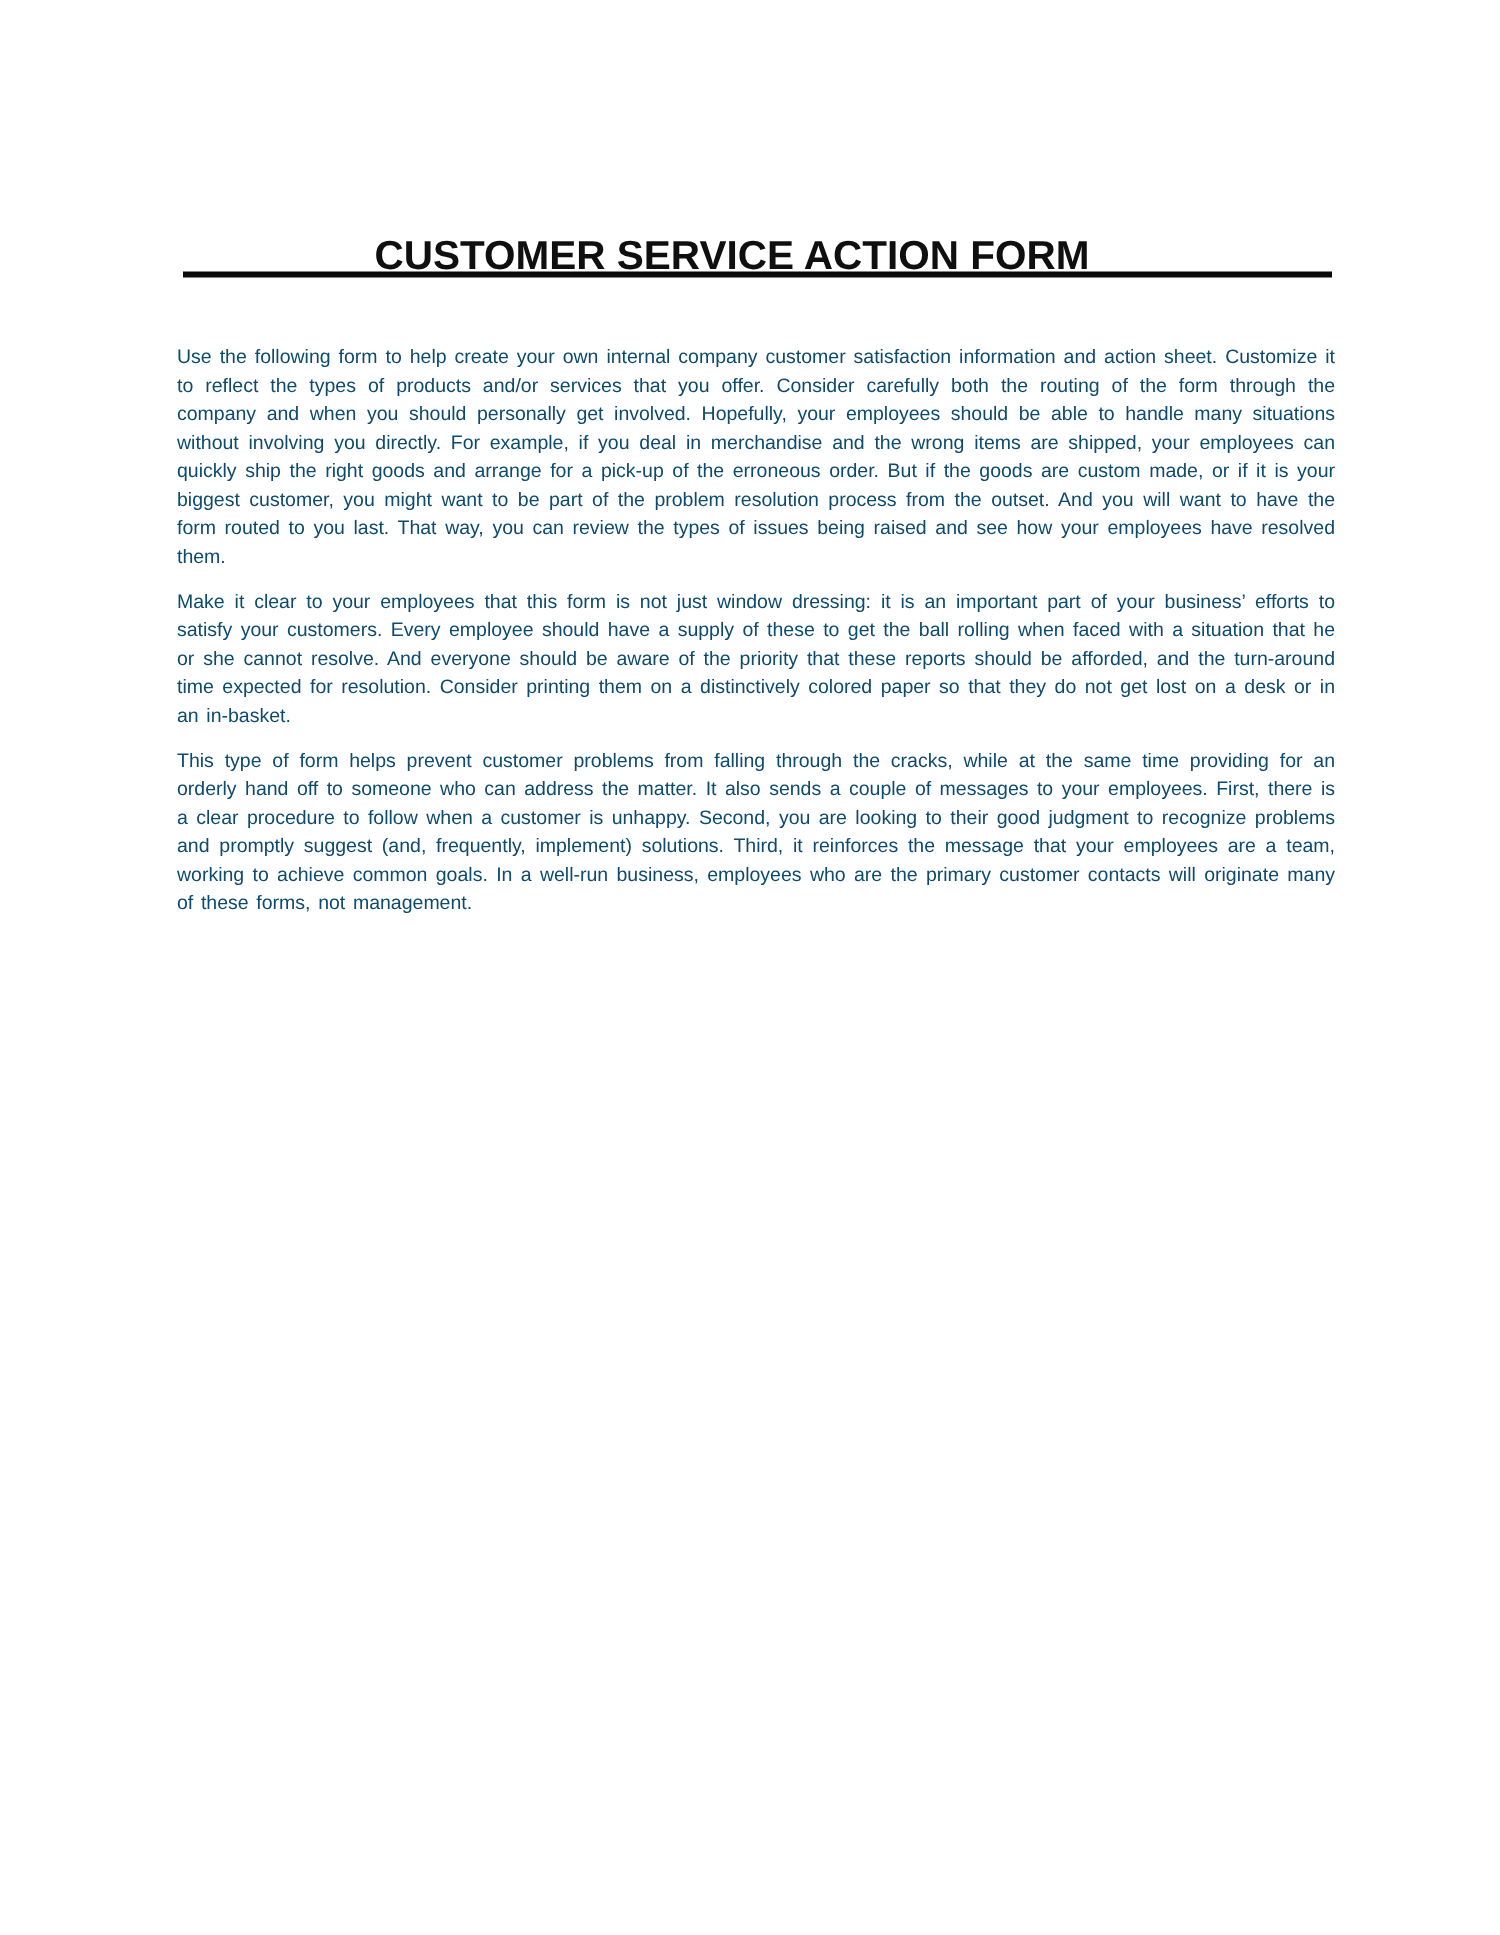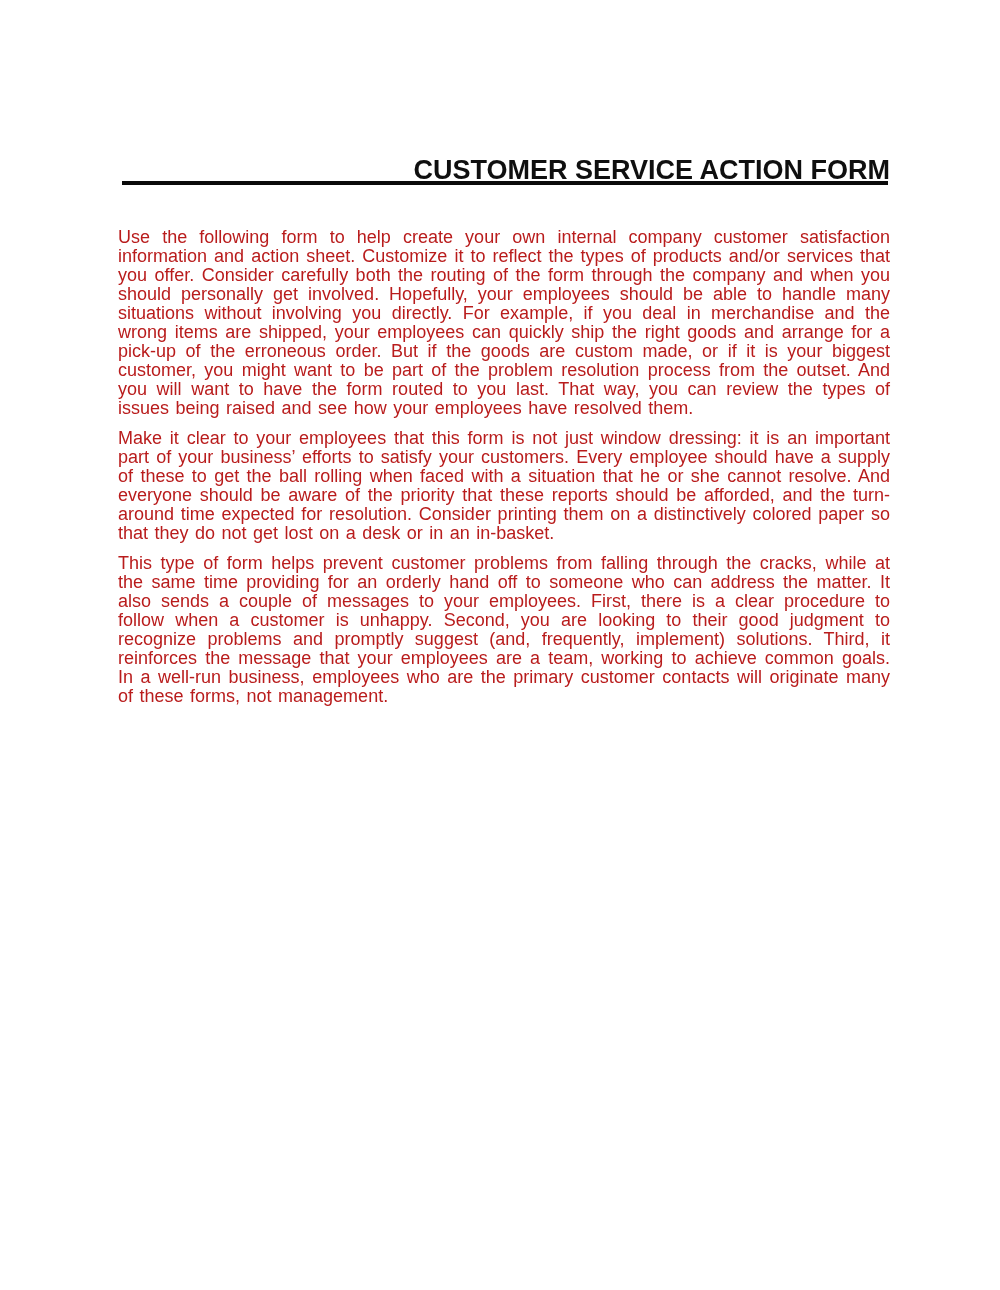--- a/index.html
+++ b/index.html
@@ -11,47 +11,47 @@
     position: relative;
     width: 1000px;
     height: 1290px;
     background: #ffffff;
     overflow: hidden;
     font-family: "Liberation Sans", sans-serif;
   }
   .doc-title {
     position: absolute;
     top: 136px;
-    left: 118px;
+    left: 102px;
     width: 772px;
-    text-align: right;
+    text-align: center;
     font-weight: bold;
     font-size: 27px;
     line-height: 1.2;
     letter-spacing: 0px;
     color: #0f0f0f;
     white-space: nowrap;
   }
   .title-rule {
     position: absolute;
     top: 181px;
     left: 122px;
     width: 766px;
     height: 4px;
     background: #0a0a0a;
   }
   .doc-body {
     position: absolute;
     top: 228px;
     left: 118px;
     width: 772px;
-    font-size: 18px;
+    font-size: 13px;
     line-height: 19px;
     text-align: justify;
-    color: #b91c1c;
+    color: #0c4a6e;
     word-spacing: 1.5px;
   }
   .doc-body p {
     margin: 0 0 11px 0;
   }
 </style>
 </head>
 <body>
 
 <div class="page">

